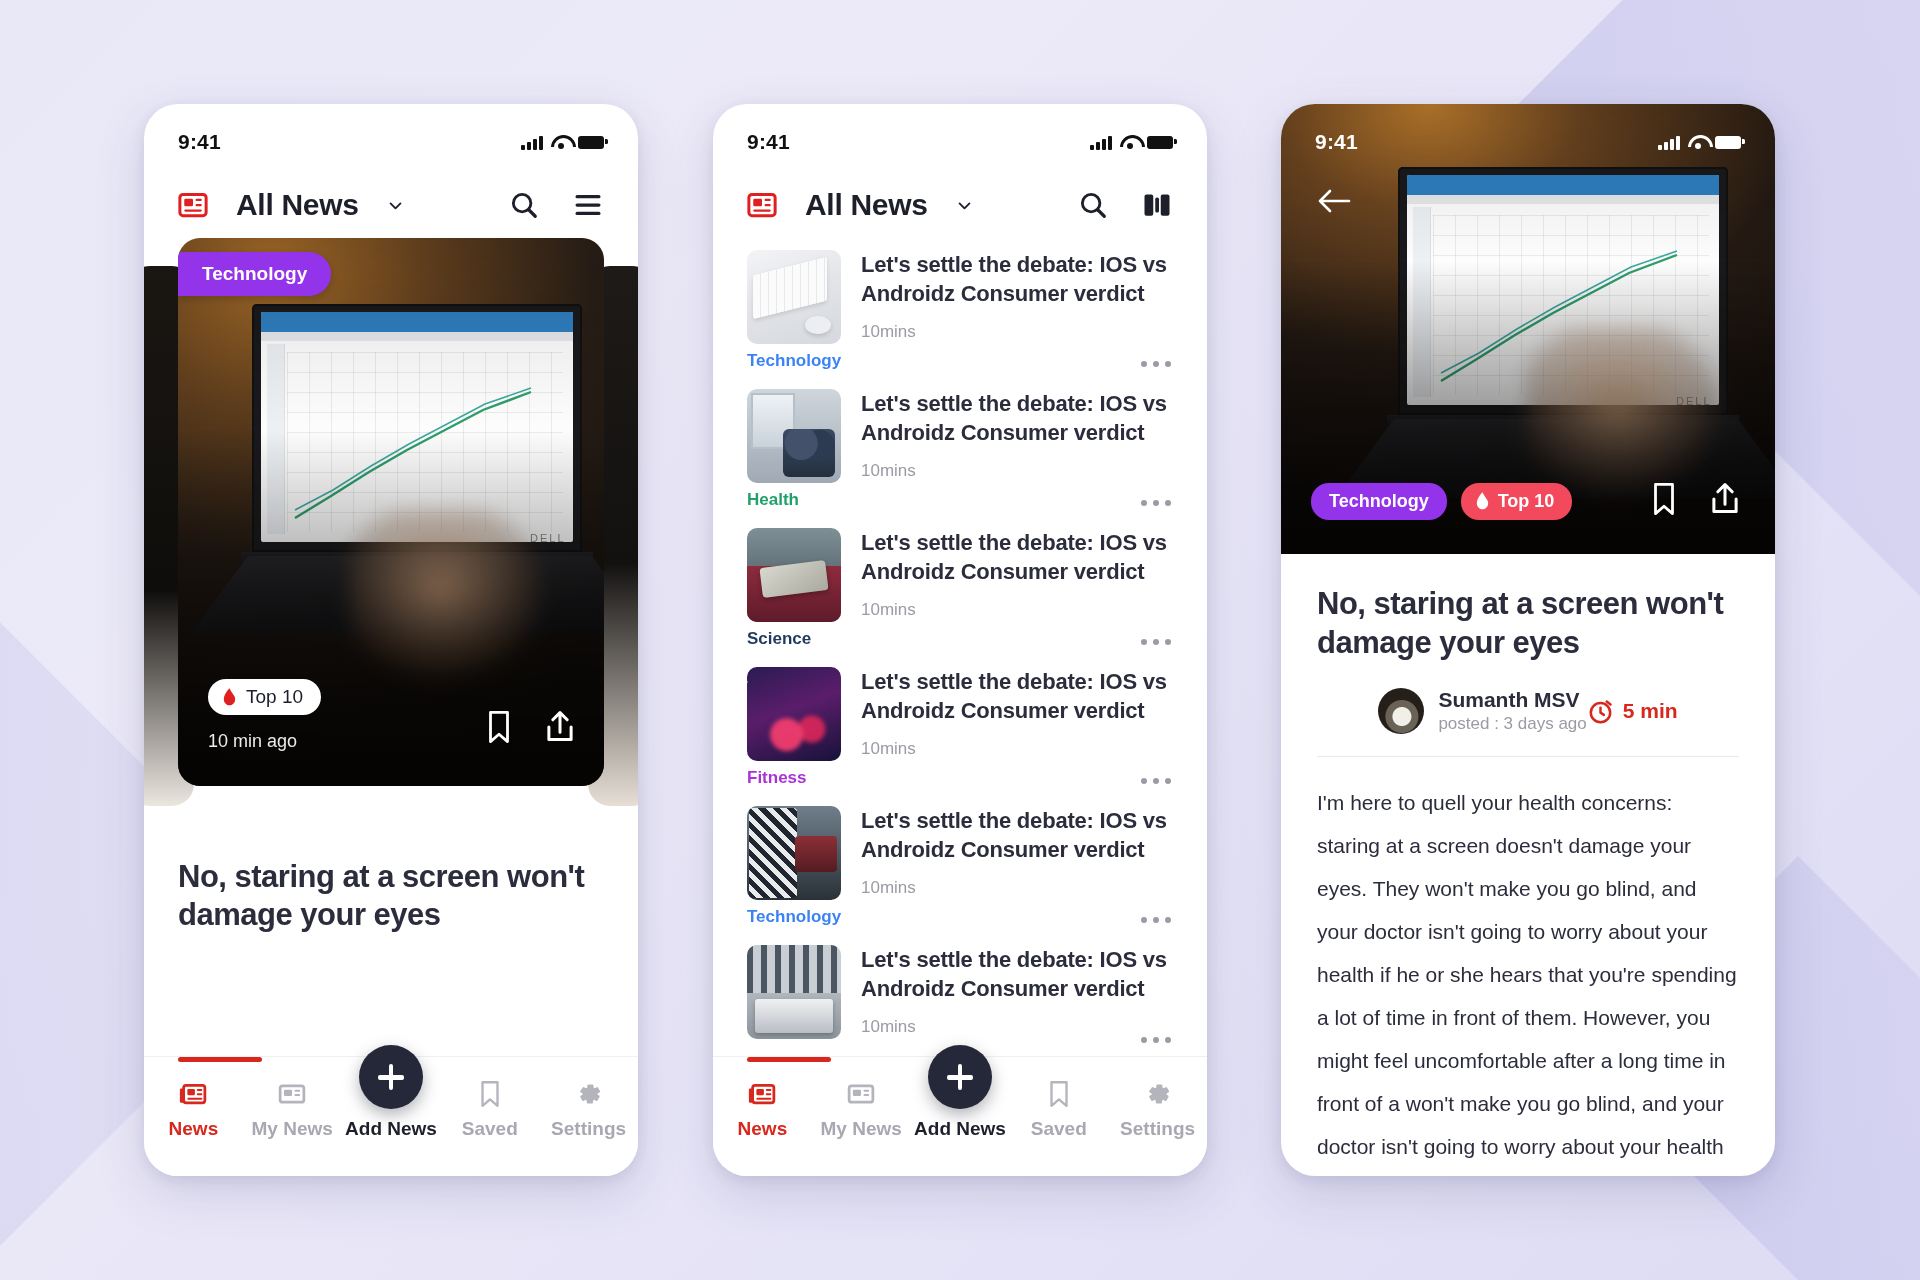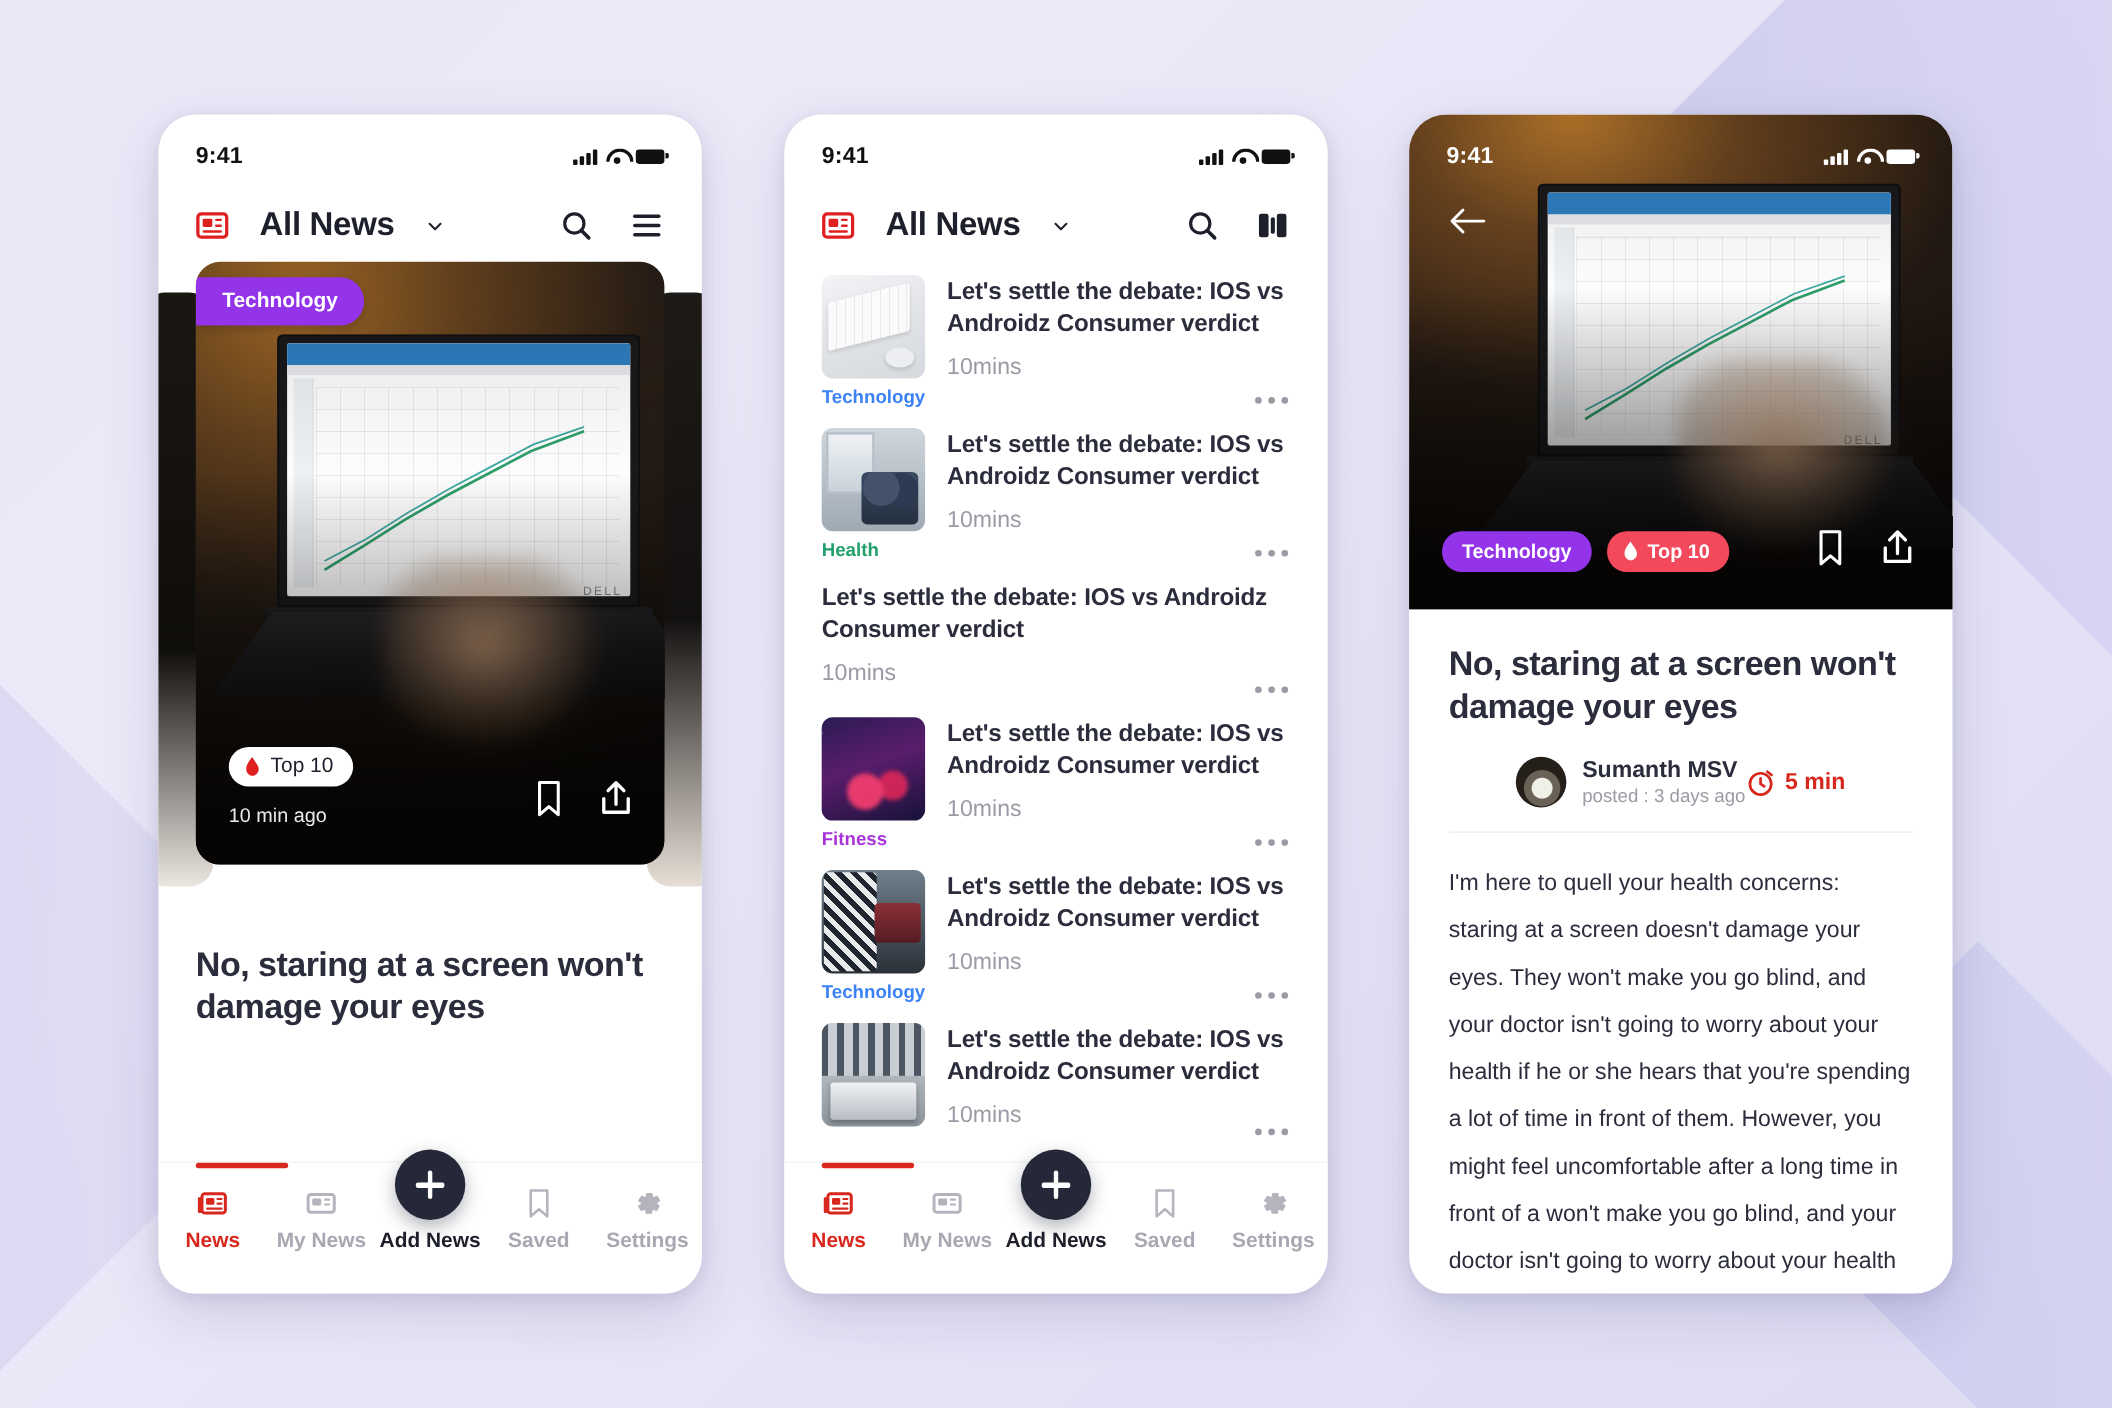--- a/index.html
+++ b/index.html
@@ -172,21 +172,21 @@
   .fab-plus::after { top:11px; left:0; height:4.5px; width:26px; }
 
   
   .list { padding: 4px 34px 0 34px; }
   .list-row { display:flex; gap:20px; padding: 14px 0 6px 0; }
   .thumb-col { width:94px; flex:none; }
   .thumb { width:94px; height:94px; border-radius:10px; overflow:hidden; }
   .thumb-cat { margin-top:8px; font-size:17px; font-weight:600; line-height:1; }
   .row-body { flex:1; min-width:0; position:relative; padding-bottom:8px; }
   .row-title { font-size:22px; line-height:1.32; font-weight:600; color:#2b2d3c; letter-spacing:-.2px; }
-  .row-time { margin-top:14px; font-size:21px; color:#9b9ba5; }
+  .row-time { margin-top:14px; font-size:17px; color:#9b9ba5; }
   .row-dots { position:absolute; right:2px; bottom:2px; display:flex; gap:6px; }
   .row-dots i { width:6px; height:6px; border-radius:50%; background:#9b9ba5; display:block; }
 
   
   .t-keyboard { background:
       linear-gradient(160deg,#f3f4f6 0%,#e3e5e9 45%,#d5d8dd 100%);
       position:relative; }
   .t-keyboard::before{ content:""; position:absolute; left:6px; top:16px; width:74px; height:44px;
       background:repeating-linear-gradient(to right,#fbfbfc 0 7px,#e6e8ec 7px 8px),
                  repeating-linear-gradient(to bottom,#fbfbfc 0 8px,#e1e3e8 8px 9px);
@@ -480,20 +480,24 @@
         <div class="row-time">10mins</div>
         <div class="row-dots">
             <i></i>
             <i></i>
             <i></i>
           </div>
       </div>
     </div>
 
     <div class="list-row">
+      <div class="thumb-col">
+        <div class="thumb t-money"></div>
+        <div class="thumb-cat" style="color:#1e3a5f">Science</div>
+      </div>
       <div class="row-body">
         <div class="row-title">Let's settle the debate: IOS vs Androidz Consumer verdict</div>
         <div class="row-time">10mins</div>
         <div class="row-dots">
             <i></i>
             <i></i>
             <i></i>
           </div>
       </div>
     </div>

